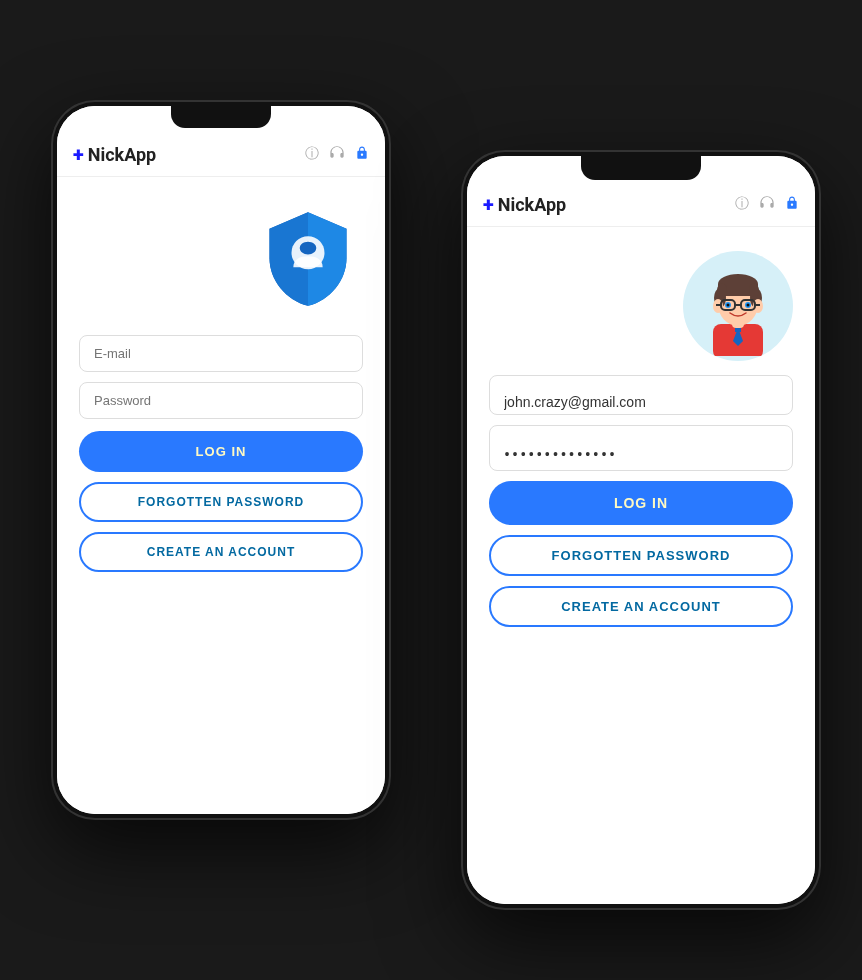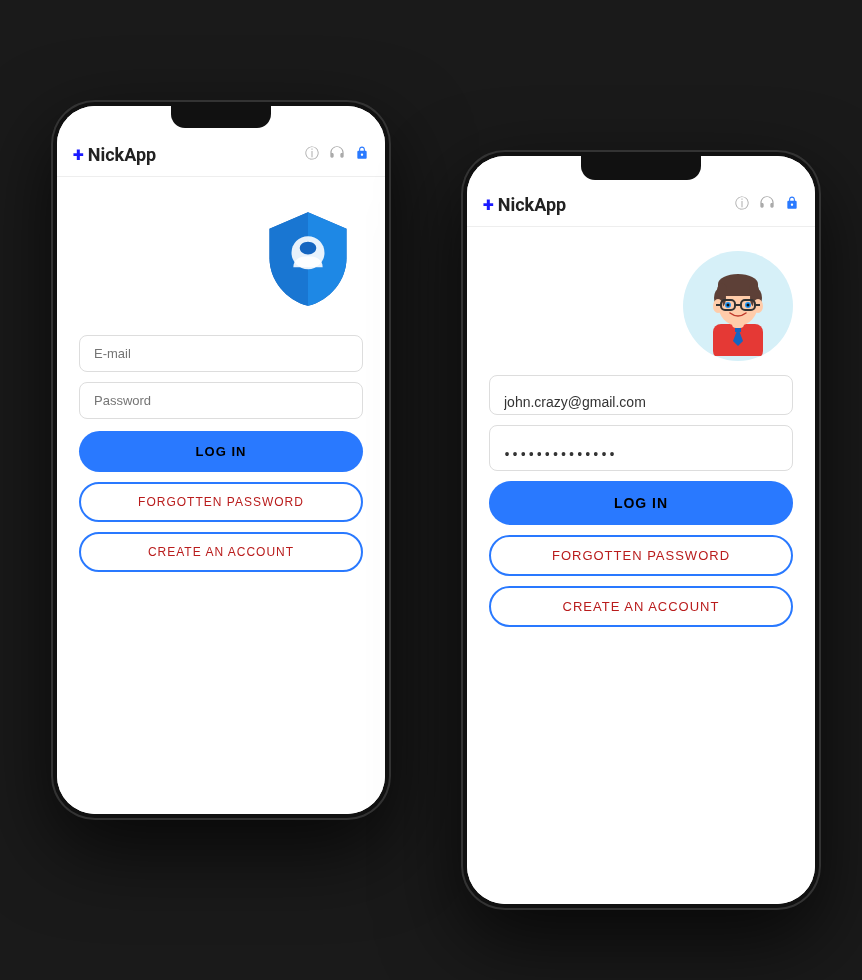--- a/index.html
+++ b/index.html
@@ -210,39 +210,39 @@
       left: 14px;
       font-size: 10px;
       color: #999;
       pointer-events: none;
     }
 
     
     .btn-primary {
       width: 100%;
       background: #2979ff;
-      color: #000000;
+      color: #fef9c3;
       border: none;
       border-radius: 30px;
       padding: 13px;
       font-size: 13px;
       font-weight: 700;
       letter-spacing: 1px;
       cursor: pointer;
     }
 
     .btn-outline {
       width: 100%;
       background: #fff;
-      color: #b91c1c;
+      color: #0369a1;
       border: 2px solid #2979ff;
       border-radius: 30px;
       padding: 11px;
       font-size: 12px;
-      font-weight: 400;
+      font-weight: 700;
       letter-spacing: 1px;
       cursor: pointer;
     }
 
     .btn-group {
       width: 100%;
       display: flex;
       flex-direction: column;
       gap: 10px;
     }

